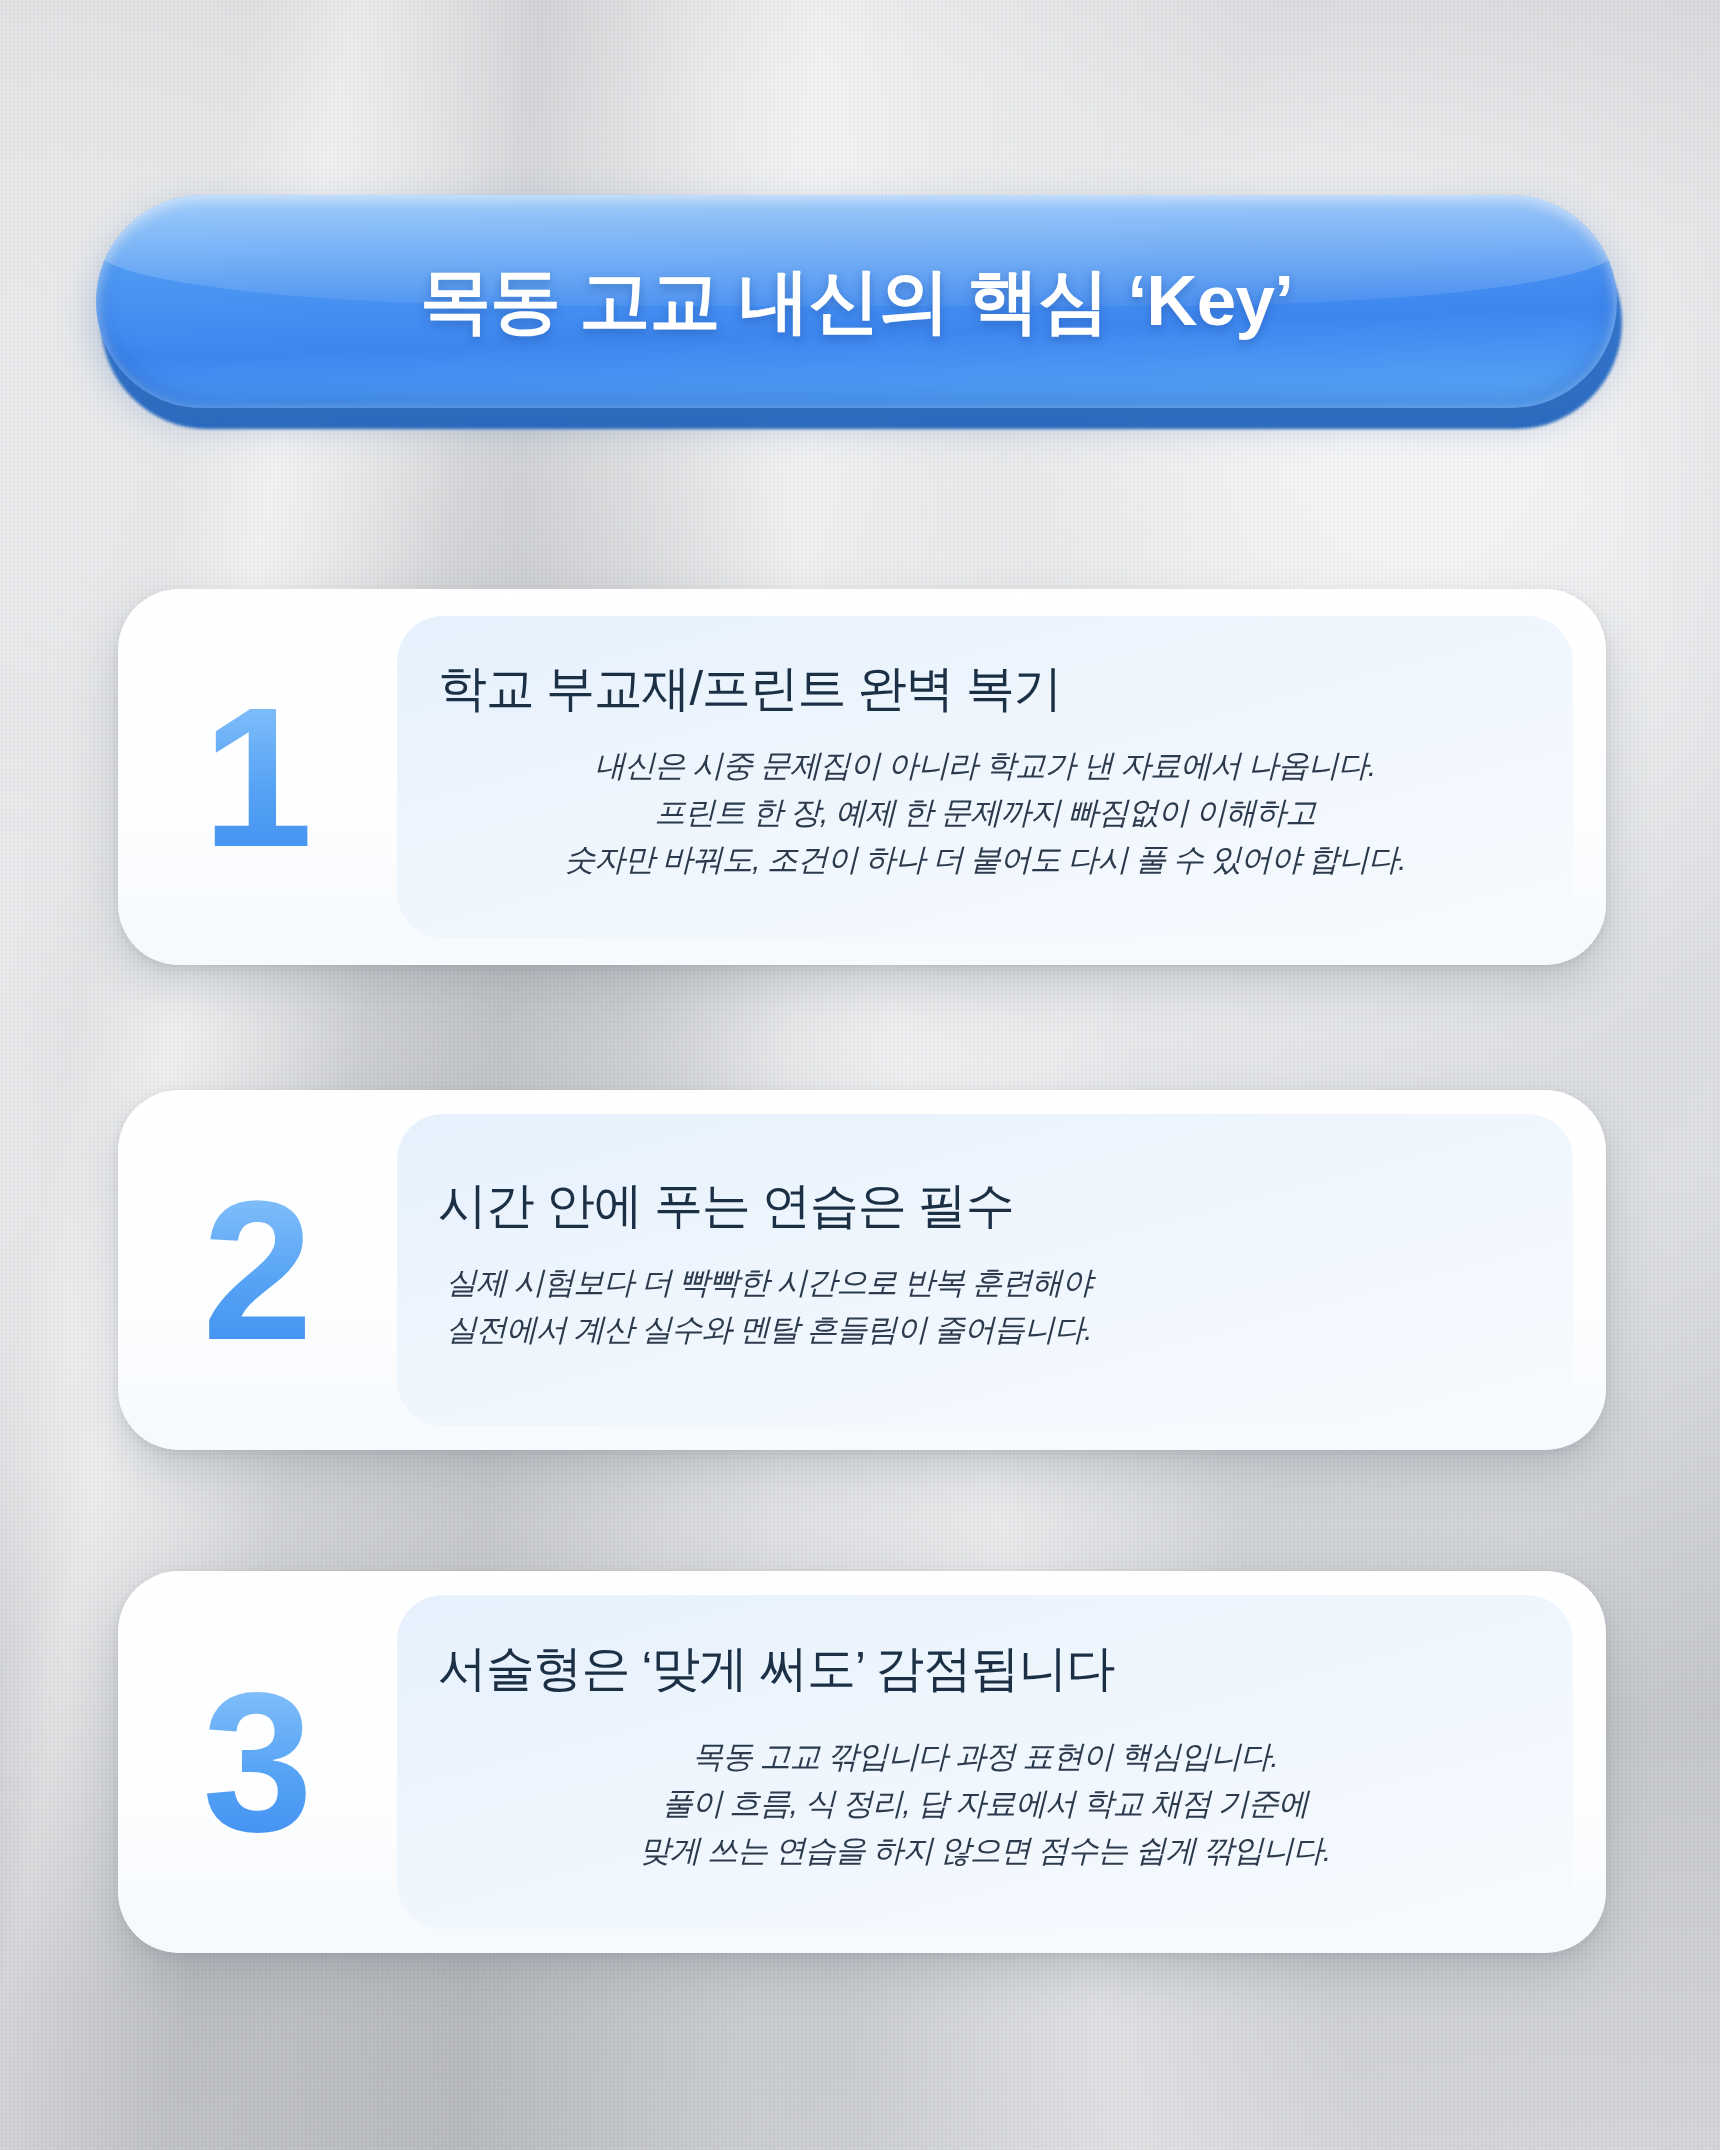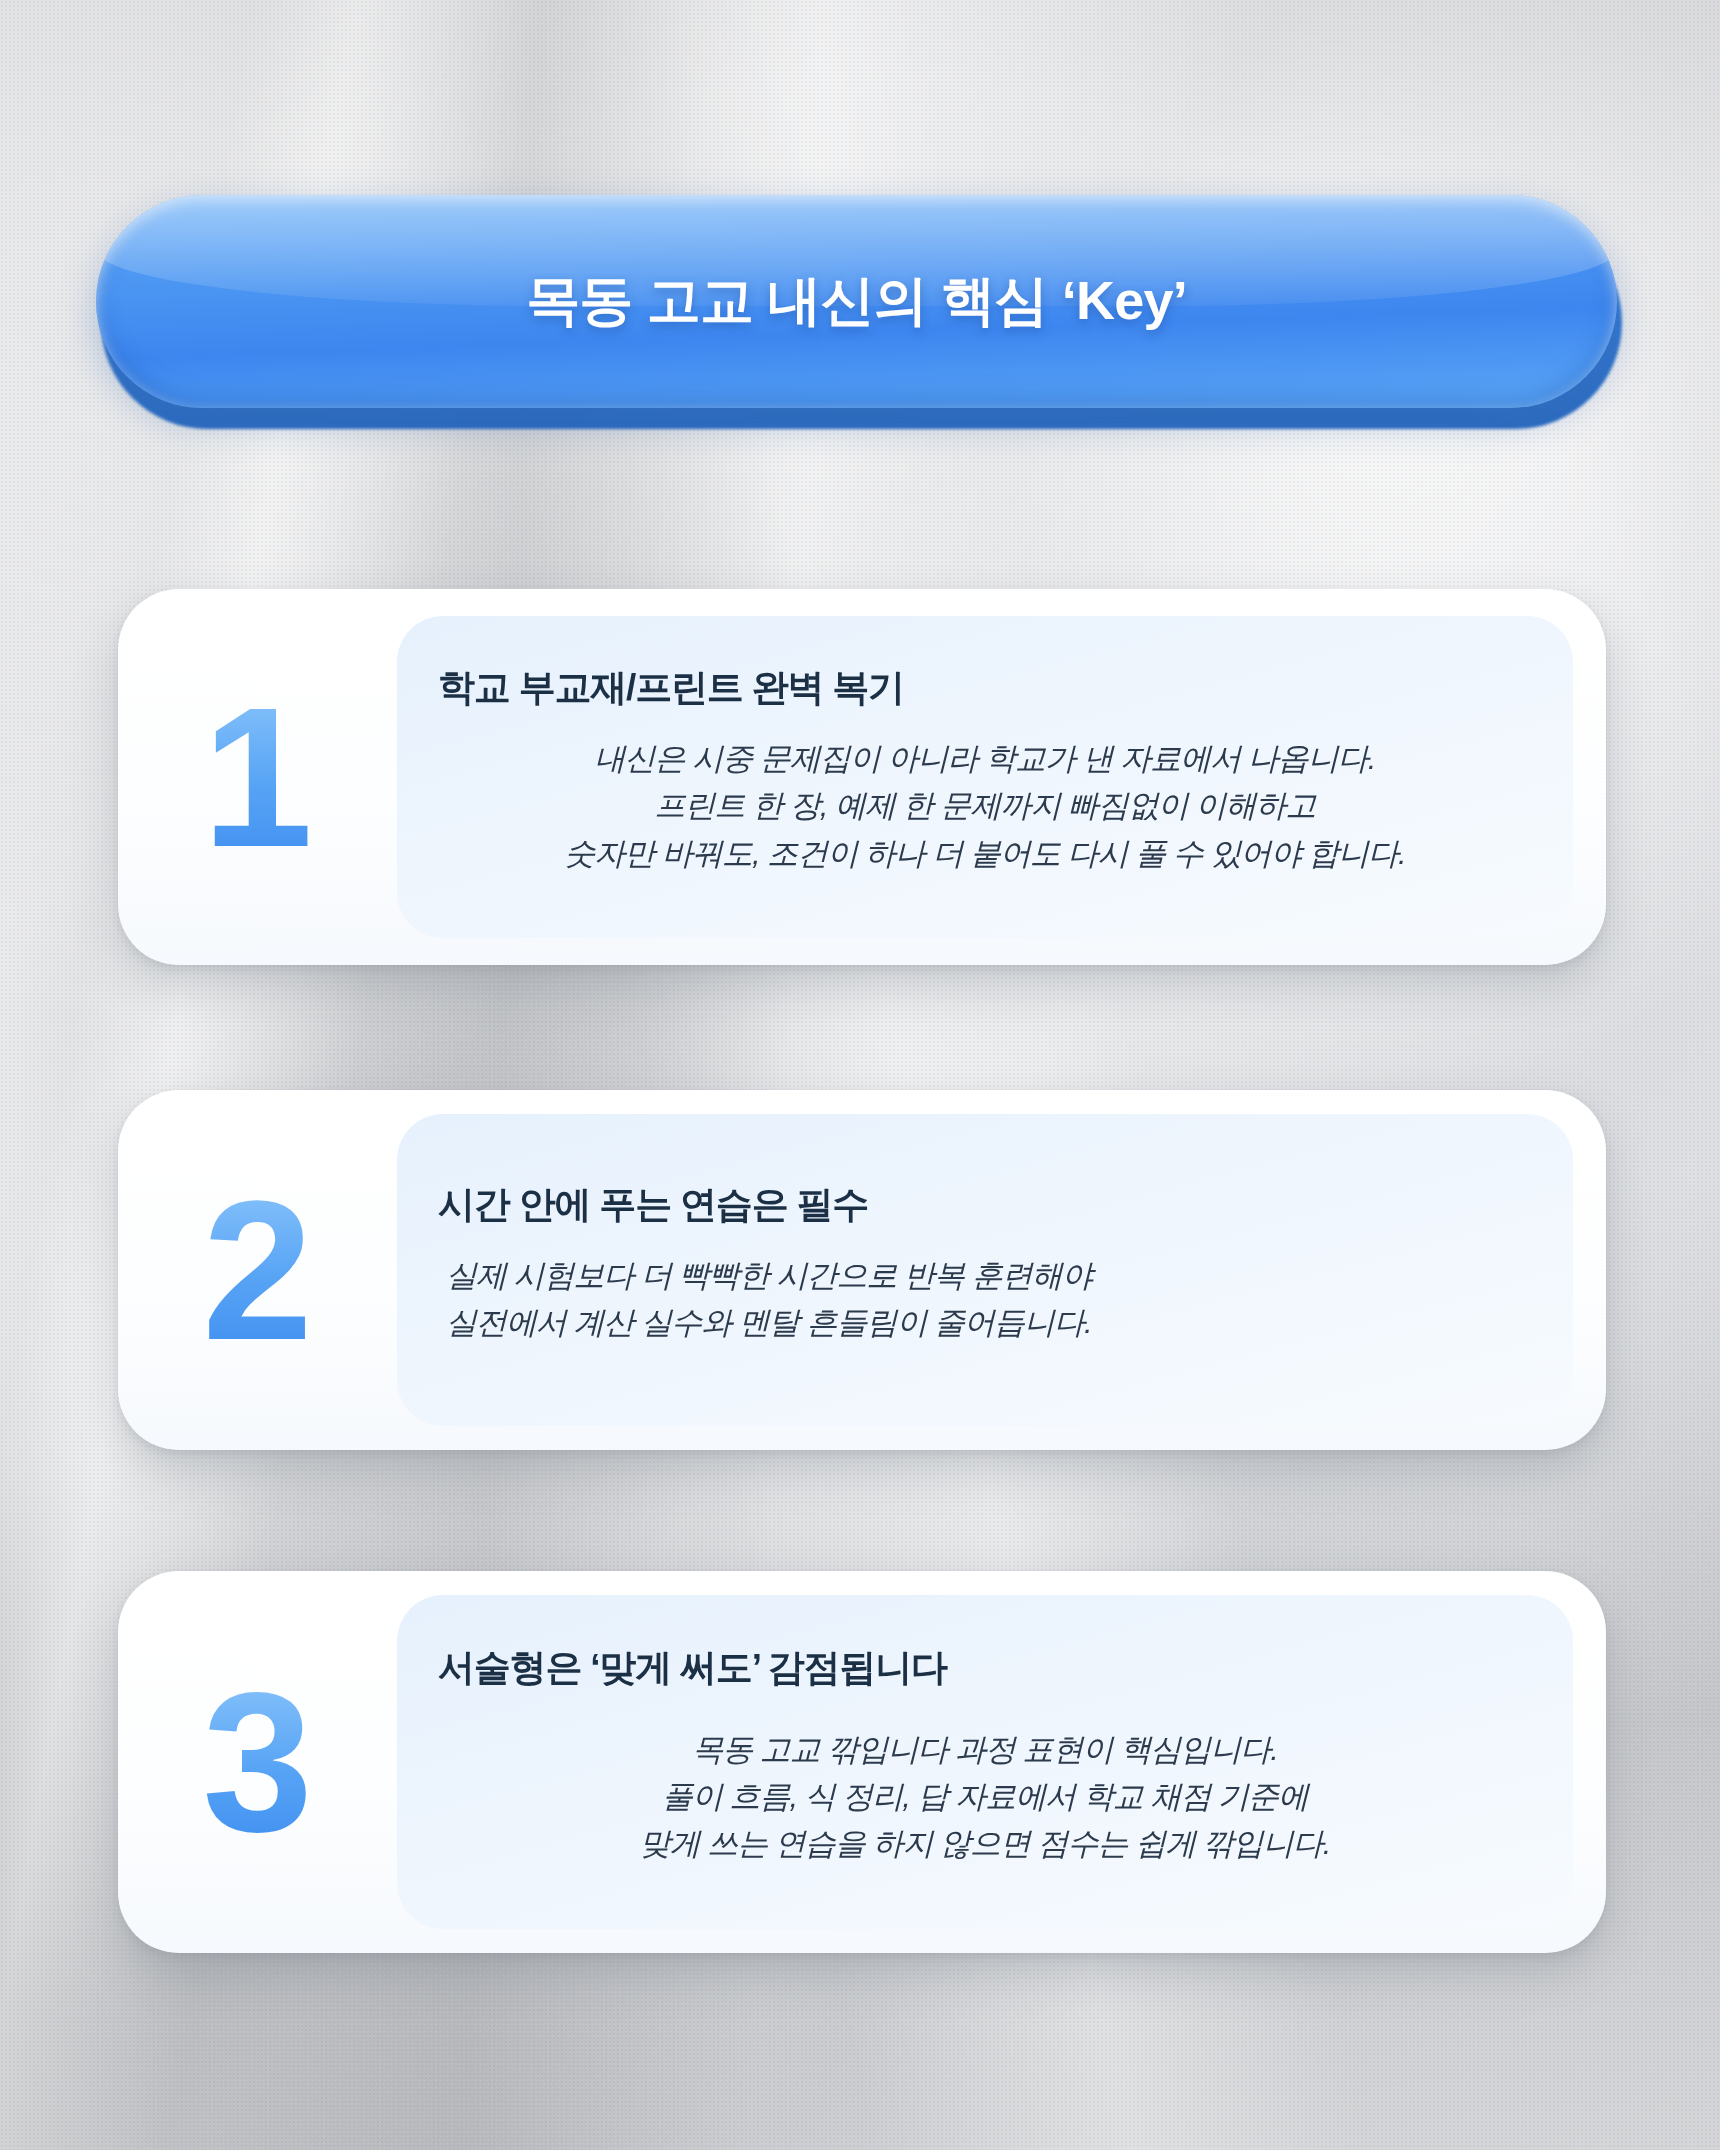--- a/index.html
+++ b/index.html
@@ -102,21 +102,21 @@
   #title-text {
     position: absolute;
     left: 0;
     top: 0;
     width: 1521px;
     height: 213px;
     display: flex;
     align-items: center;
     justify-content: center;
     color: #ffffff;
-    font-size: 54px;
+    font-size: 71px;
     font-weight: bold;
     letter-spacing: -0.8px;
     text-shadow: 0 4px 9.6px rgba(30,80,160,0.45);
     white-space: nowrap;
   }
 
   
   .card {
     position: absolute;
     left: 118px;
@@ -159,22 +159,22 @@
     box-sizing: border-box;
     min-height: 0;
     align-self: stretch;
     display: flex;
     flex-direction: column;
     justify-content: center;
   }
   #card-1 .card-inner { margin: 27px 33px 27px 0; }
 
   .card-title {
-    font-size: 37px;
-    font-weight: bold;
+    font-size: 49px;
+    font-weight: normal;
     color: #1b2f45;
     letter-spacing: -1.2px;
     margin: 0 0 17.5px 0;
     line-height: 1.15;
   }
   #card-2 .card-title { }
   #card-3 .card-title { margin-bottom: 28px; }
 
   .card-body {
     font-size: 31px;

